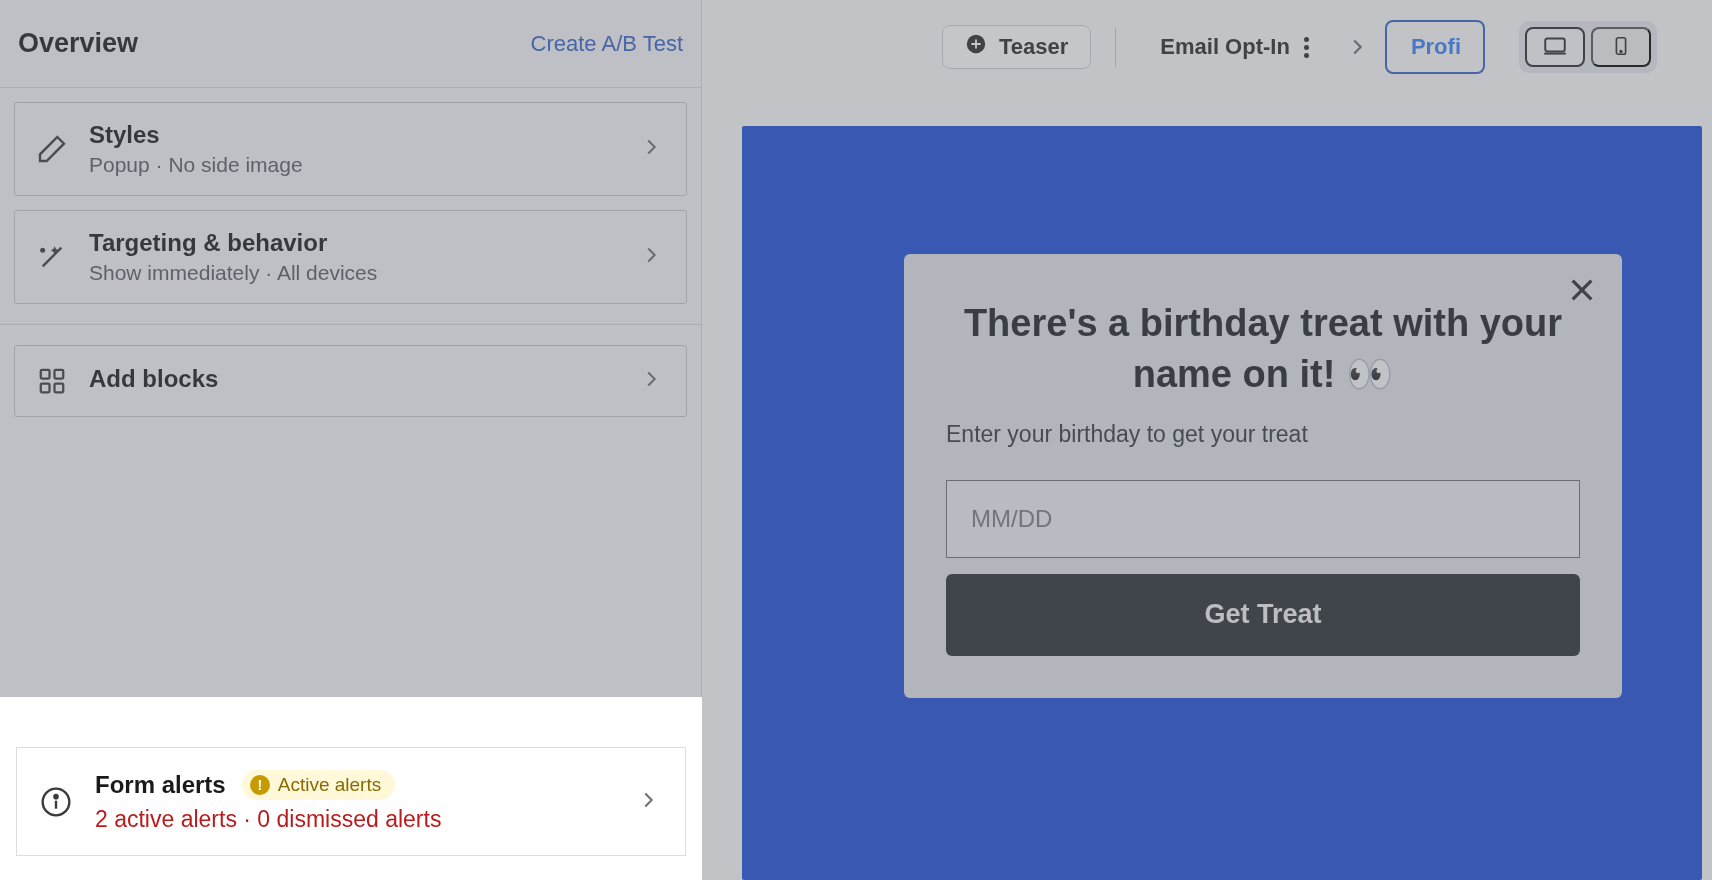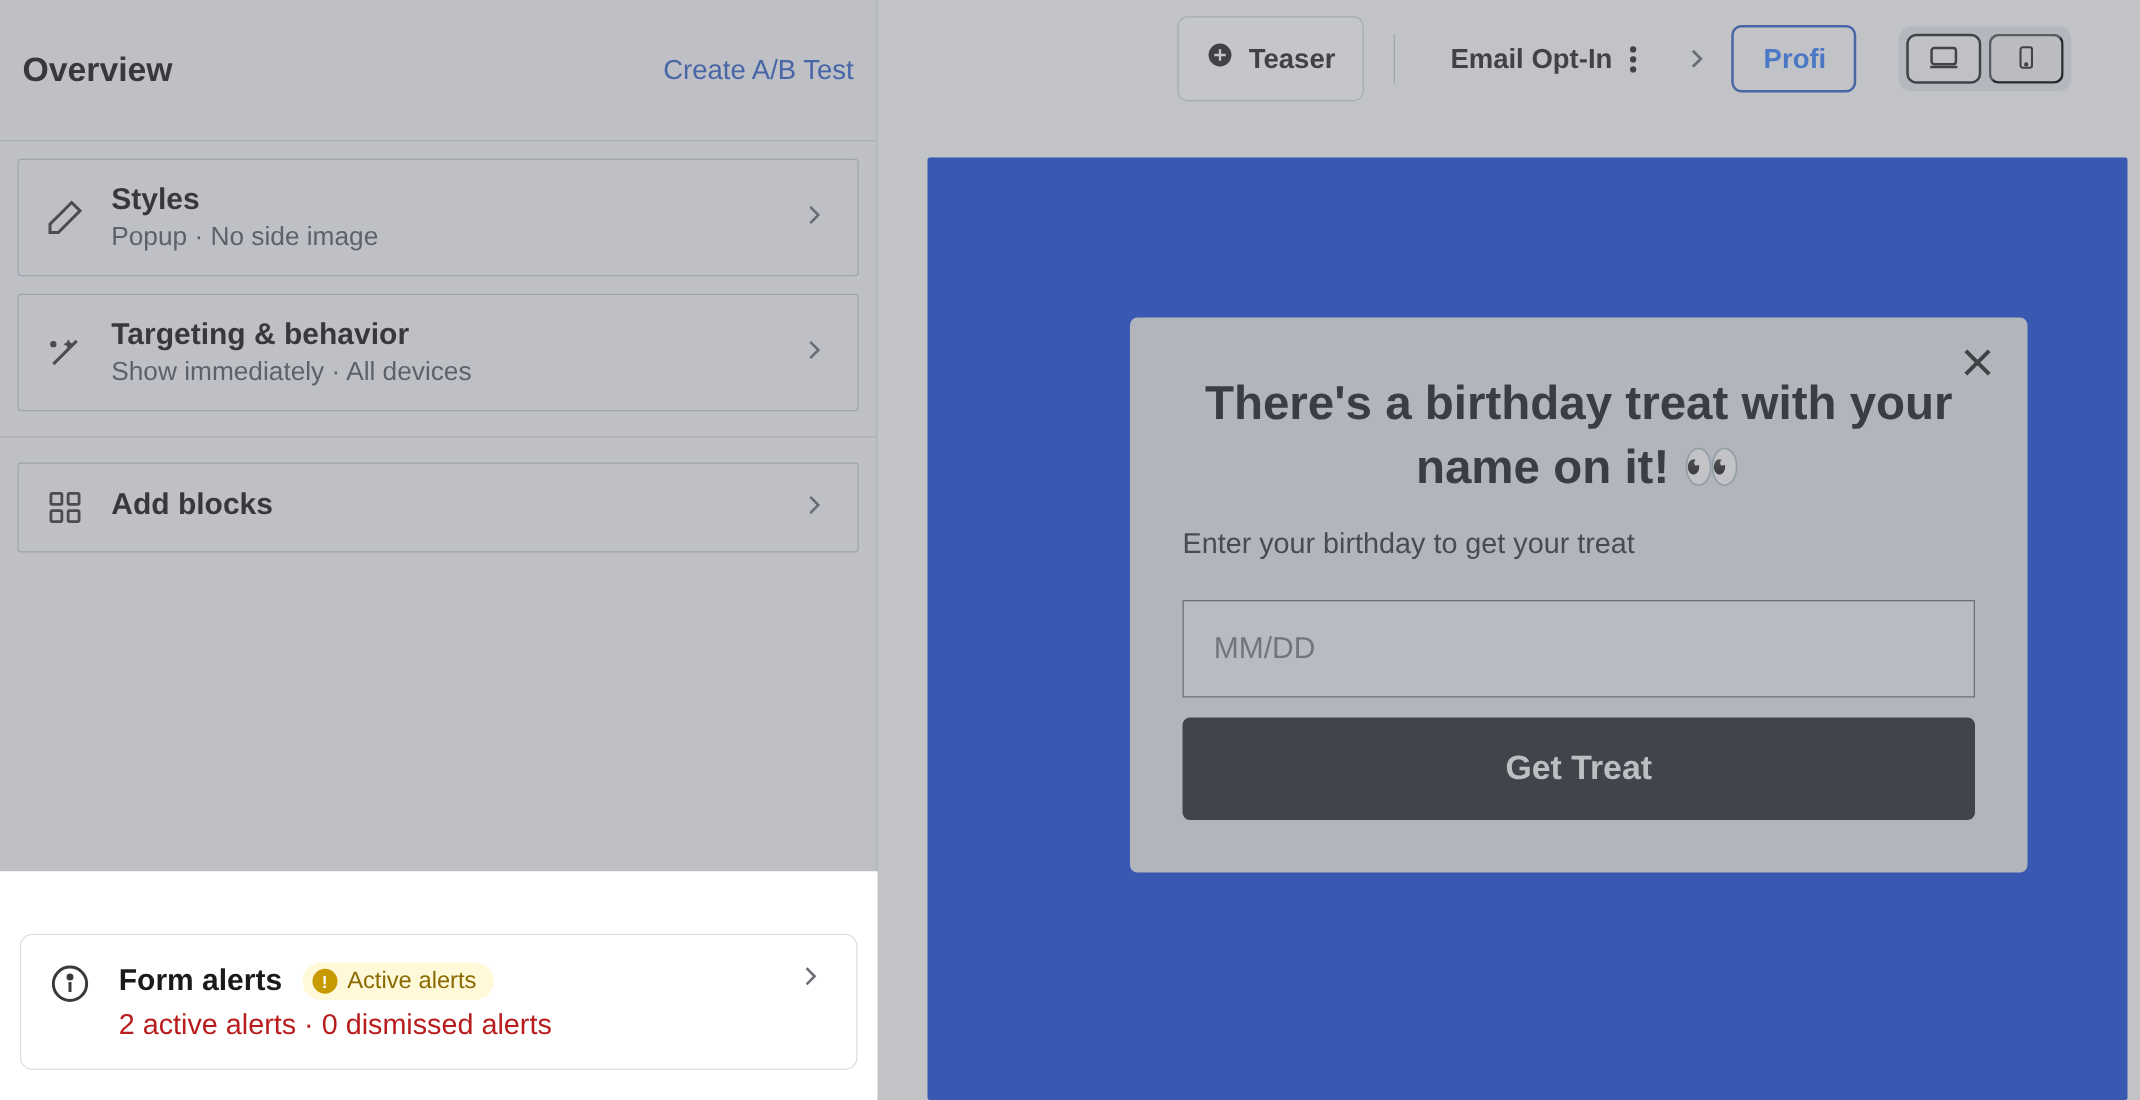--- a/index.html
+++ b/index.html
@@ -25,21 +25,21 @@
       position: absolute;
       top: 0; left: 0;
       width: 702px;
       height: 880px;
       background: #f5f5f7;
       border-right: 1px solid #d9d9de;
       display: flex;
       flex-direction: column;
     }
     .panel-header {
-      height: 113px;
+      height: 88px;
       display: flex;
       align-items: center;
       justify-content: space-between;
       padding: 0 18px;
       border-bottom: 1px solid #d9d9de;
     }
     .panel-title {
       font-size: 27px;
       font-weight: 600;
       color: #1a1a1a;
@@ -98,22 +98,23 @@
       position: absolute;
       left: 0;
       bottom: 0;
       width: 702px;
       background: #ffffff;
       padding: 50px 16px 24px 16px;
       z-index: 10;
     }
     .alerts-card {
       border: 1px solid #dcdde1;
-      border-radius: 10px;
-      display: flex;
+      border-radius: 0;
+      display: flex;
+      align-items: center;
       padding: 22px 22px;
       gap: 22px;
       background: #ffffff;
     }
     .alerts-body { flex: 1; }
     .alerts-title-row {
       display: flex;
       align-items: center;
       gap: 16px;
       margin-bottom: 6px;
@@ -160,21 +161,21 @@
       height: 94px;
       display: flex;
       align-items: center;
       padding: 0 18px 0 240px;
       gap: 16px;
     }
     .tool-btn {
       border: 1px solid #cfd1d6;
       background: #ffffff;
       border-radius: 8px;
-      height: 68px;
+      height: 44px;
       padding: 4px 22px;
       display: inline-flex;
       align-items: center;
       gap: 12px;
       font-size: 22px;
       font-weight: 600;
       color: #2b2b2b;
     }
     .vsep {
       width: 1px; height: 40px;

